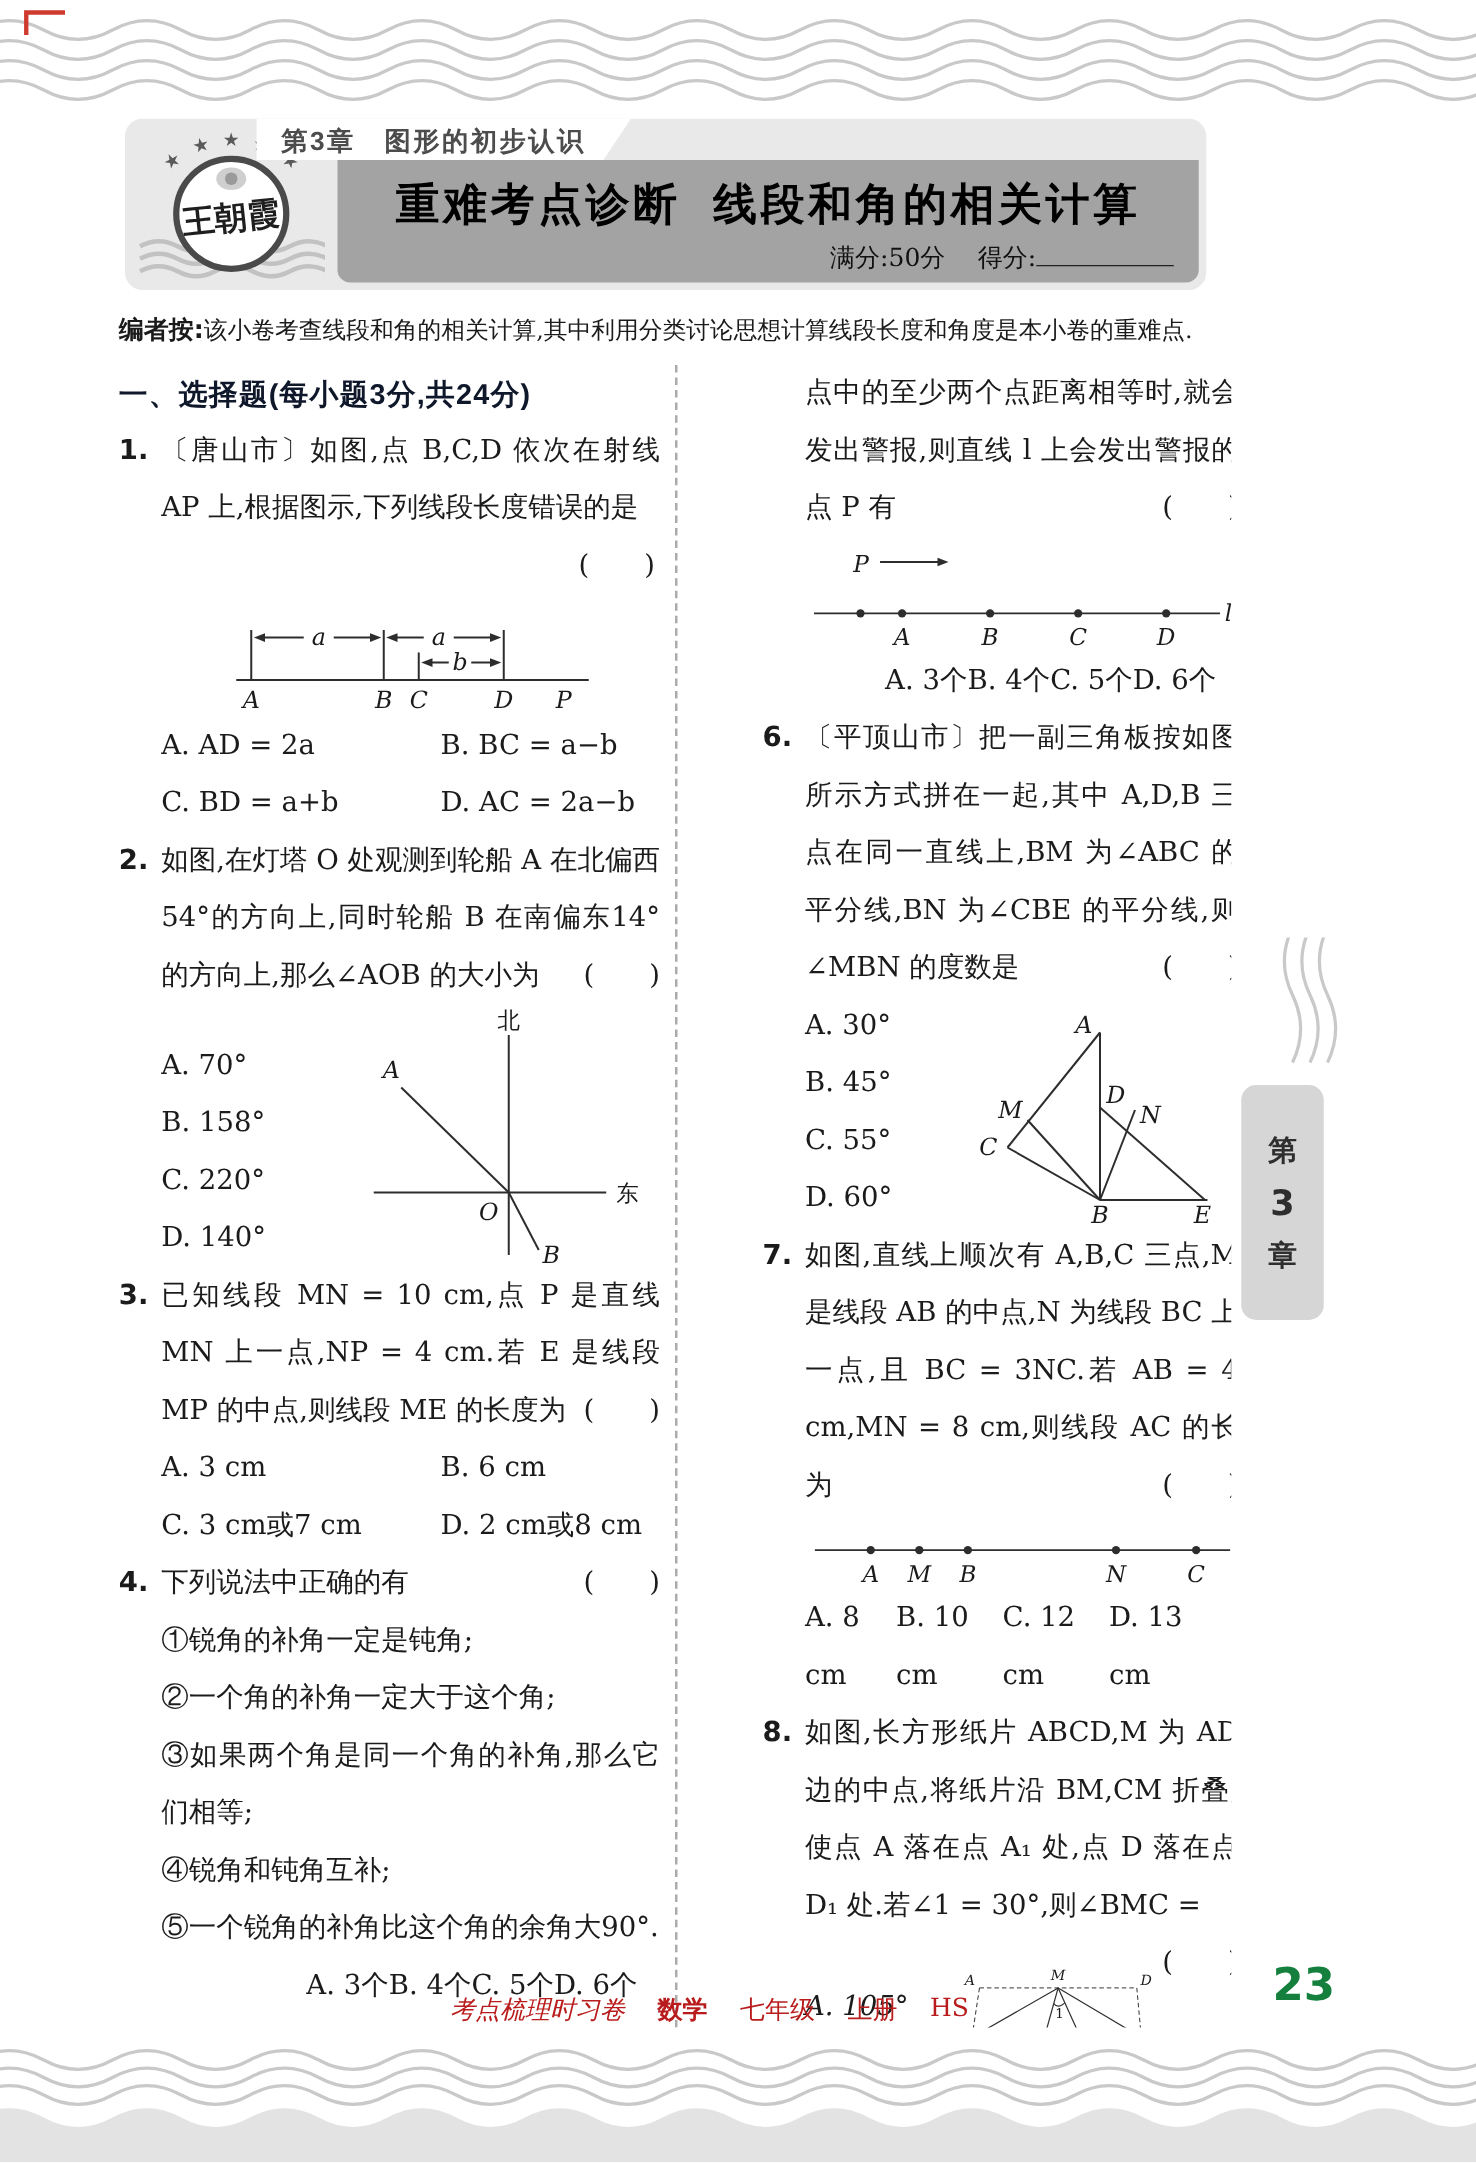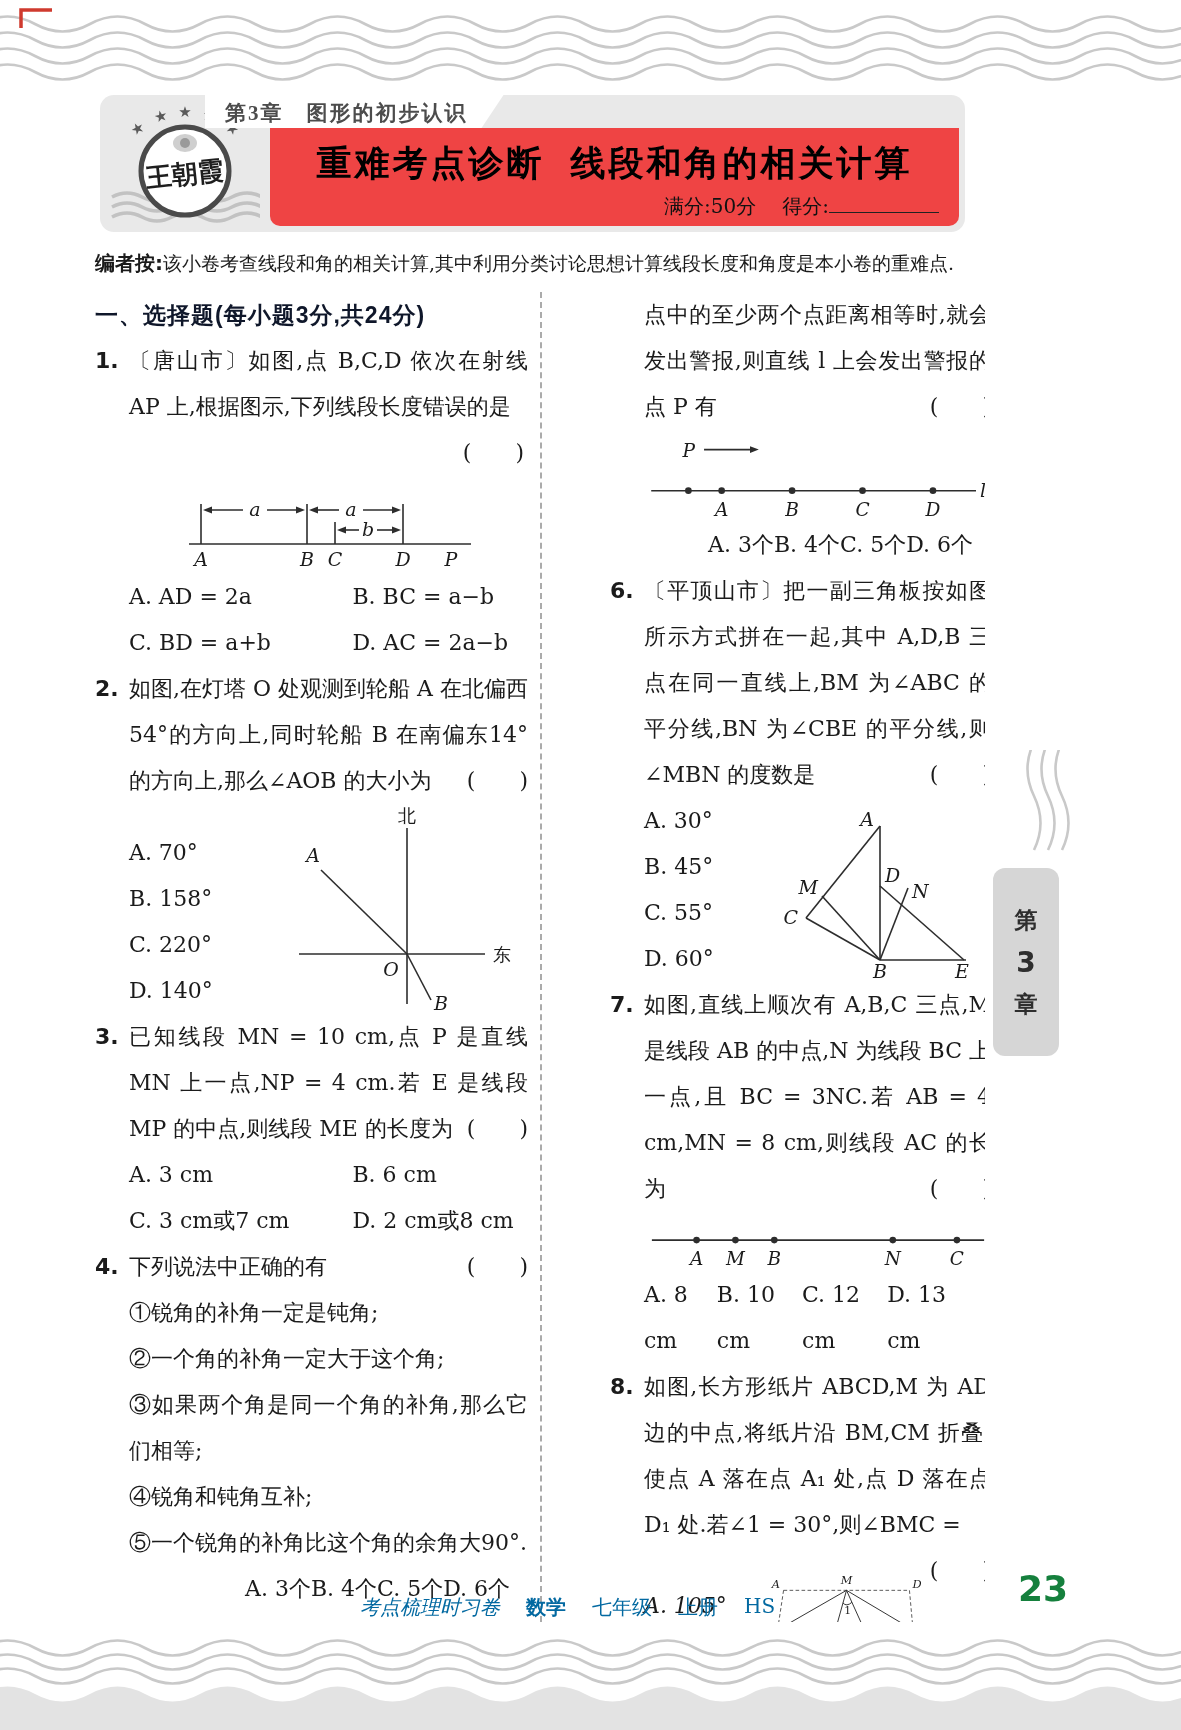--- a/index.html
+++ b/index.html
@@ -9,24 +9,24 @@
 
 
 .topwaves { position:absolute; left:0; top:0; width:1181px; height:96px; }
 .bottomwaves { position:absolute; left:0; bottom:0; width:1181px; height:92px; }
 .sidewaves { position:absolute; left:1024px; top:750px; width:48px; height:112px; }
 .wl { stroke:#c9c9c9; stroke-width:2.6; fill:none; }
 .redmark { position:absolute; left:16px; top:4px; }
 
 
 .header { position:absolute; left:100px; top:95px; width:865px; height:137px; background:#e9e9e9; border-radius:14px; }
-.hpanel { position:absolute; left:170px; top:33px; right:6px; bottom:6px; background:#ef4444; border-radius:0 0 10px 10px; }
+.hpanel { position:absolute; left:170px; top:33px; right:6px; bottom:6px; background:#a3a3a3; border-radius:0 0 10px 10px; }
 .chap-tab { position:absolute; left:105px; top:0; height:33px; background:#fff; padding:4px 36px 0 20px;
             clip-path:polygon(0 0,100% 0,calc(100% - 22px) 100%,0 100%);
-            font-family:Liberation Serif, serif; font-weight:700; font-size:21px; color:#4c4c4c; letter-spacing:2px; }
+            font-family:Liberation Sans, sans-serif; font-weight:700; font-size:21px; color:#4c4c4c; letter-spacing:2px; }
 .ptitle { text-align:center; margin-top:12px; font-family:"DejaVu Sans", sans-serif; font-weight:900;
           font-size:35px; color:#000; letter-spacing:3px; white-space:nowrap; }
 .ptitle .t2 { margin-left:26px; }
 .scoreline { position:absolute; right:20px; bottom:6px; font-size:20px; color:#111; }
 .scoreline .gap { display:inline-block; width:26px; }
 .score-blank { display:inline-block; width:110px; border-bottom:1.8px solid #222; height:20px; vertical-align:baseline; }
 
 
 .editor { position:absolute; left:95px; top:248px; width:888px; font-size:19px; line-height:30px; }
 .editor b { font-family:"DejaVu Sans", sans-serif; font-size:20px; }
@@ -57,21 +57,21 @@
 svg.diag .thin { stroke-width:1.2; }
 
 
 .sidetab { position:absolute; left:993px; top:868px; width:66px; height:188px; background:#d6d6d6; border-radius:12px;
            display:flex; flex-direction:column; align-items:center; justify-content:center; gap:10px;
            font-family:"DejaVu Sans", sans-serif; font-weight:700; color:#2e2e2e; }
 .sidetab .c { font-size:23px; }
 .sidetab .n { font-size:28px; }
 
 
-.footer { position:absolute; left:360px; top:1594px; display:flex; gap:26px; font-size:20px; color:#0369a1; white-space:nowrap; }
+.footer { position:absolute; left:360px; top:1594px; display:flex; gap:26px; font-size:20px; color:#b91c1c; white-space:nowrap; }
 .footer .book { font-style:italic; }
 .footer .subj { font-family:"DejaVu Sans", sans-serif; font-weight:700; }
 .pagenum { position:absolute; left:1018px; top:1568px; font-family:"DejaVu Sans", sans-serif; font-weight:900; font-size:36px; color:#15803d; }
 .dcenter { margin:4px auto 2px; }
 </style>
 </head>
 <body>
 
 <div class="page">
 

